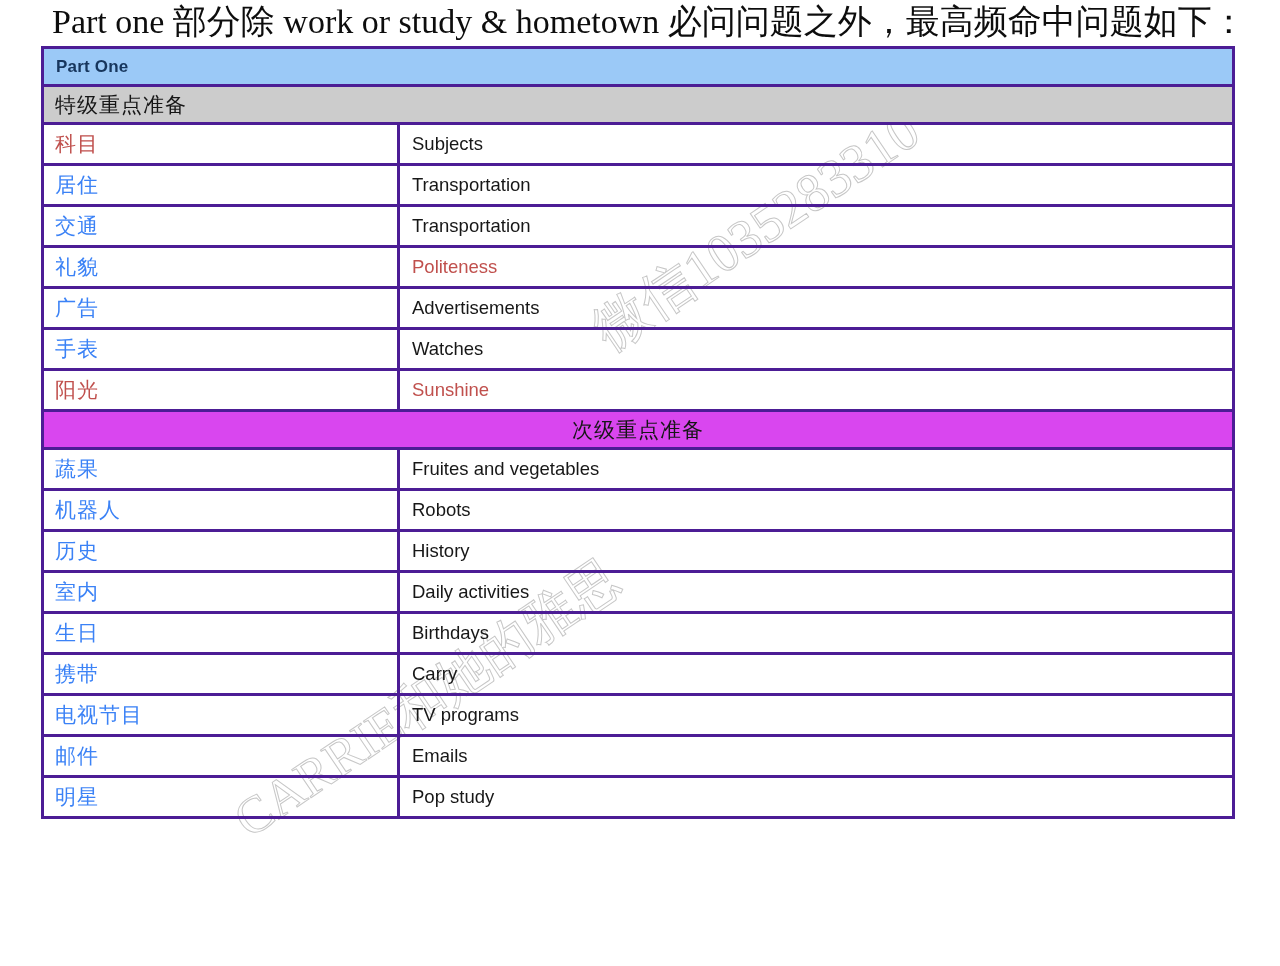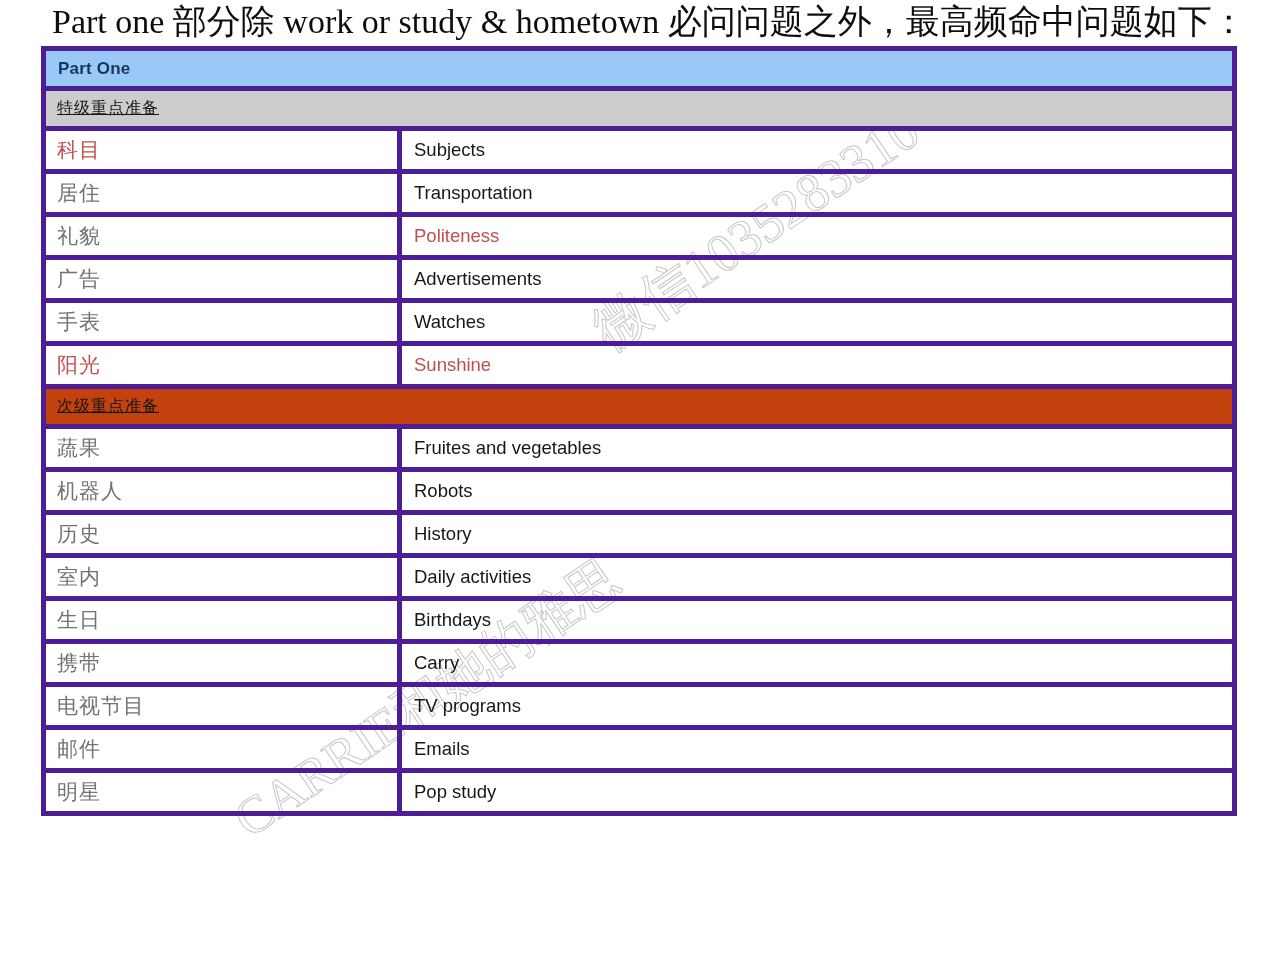--- a/index.html
+++ b/index.html
@@ -68,21 +68,21 @@
     width: 1191px;
     z-index: 20;
   }
   table.freq {
     border-collapse: collapse;
     table-layout: fixed;
     width: 1191px;
     background: transparent;
   }
   table.freq td {
-    border: 5px solid #4c1d95;
+    border: 3px solid #4c1d95;
     padding: 0;
     vertical-align: middle;
   }
   col.c-zh { width: 356px; }
   col.c-en { width: 835px; }
 
   .row-head td {
     background: #9bc9f7;
     height: 35px;
     border-color: #16406b;
@@ -90,38 +90,37 @@
   .head-txt {
     display: block;
     padding: 0 12px;
     font-size: 17px;
     font-weight: bold;
     color: #17365d;
     letter-spacing: .2px;
   }
 
   .row-sec-a td { background: #cccccc; height: 35px; }
-  .row-sec-b td { background: #c2410c; height: 35px; }
+  .row-sec-b td { background: #d946ef; height: 35px; text-align: center; }
   .sec-txt {
     display: block;
     padding: 0 11px;
     font-family: "Liberation Serif", "DejaVu Serif", serif;
-    font-size: 16px;
+    font-size: 21px;
     color: #161616;
     letter-spacing: 1px;
-    text-decoration: underline;
   }
 
   .row-item td { height: 38px; background: transparent; }
   .cell-zh {
     display: block;
     padding: 0 11px;
     font-family: "Liberation Serif", "DejaVu Serif", serif;
     font-size: 21px;
-    color: #737373;
+    color: #3b82f6;
     letter-spacing: 1px;
   }
   .cell-en {
     display: block;
     padding: 0 12px;
     font-size: 18.5px;
     color: #171717;
   }
   .red { color: #c0504d; }
 </style>
@@ -163,20 +162,28 @@
         <tr class="row-item">
           <td>
             <span class="cell-zh">居住</span>
           </td>
           <td>
             <span class="cell-en">Transportation</span>
           </td>
         </tr>
         <tr class="row-item">
           <td>
+            <span class="cell-zh">交通</span>
+          </td>
+          <td>
+            <span class="cell-en">Transportation</span>
+          </td>
+        </tr>
+        <tr class="row-item">
+          <td>
             <span class="cell-zh">礼貌</span>
           </td>
           <td>
             <span class="cell-en red">Politeness</span>
           </td>
         </tr>
         <tr class="row-item">
           <td>
             <span class="cell-zh">广告</span>
           </td>

